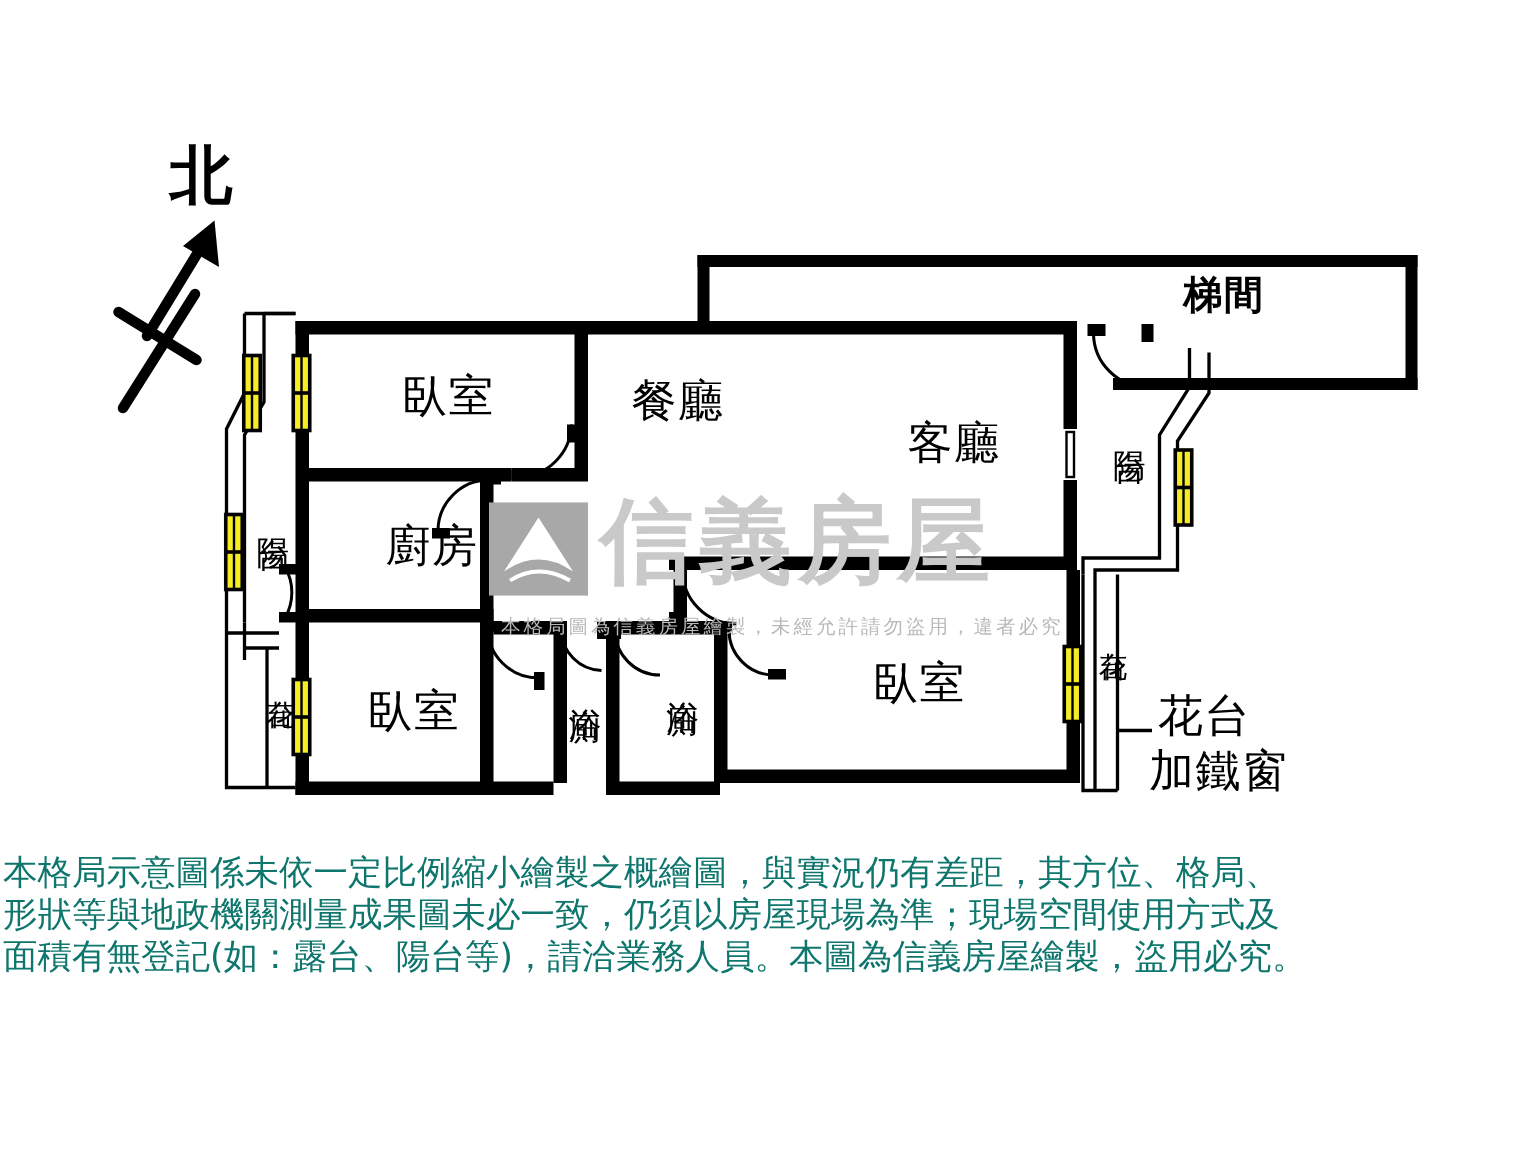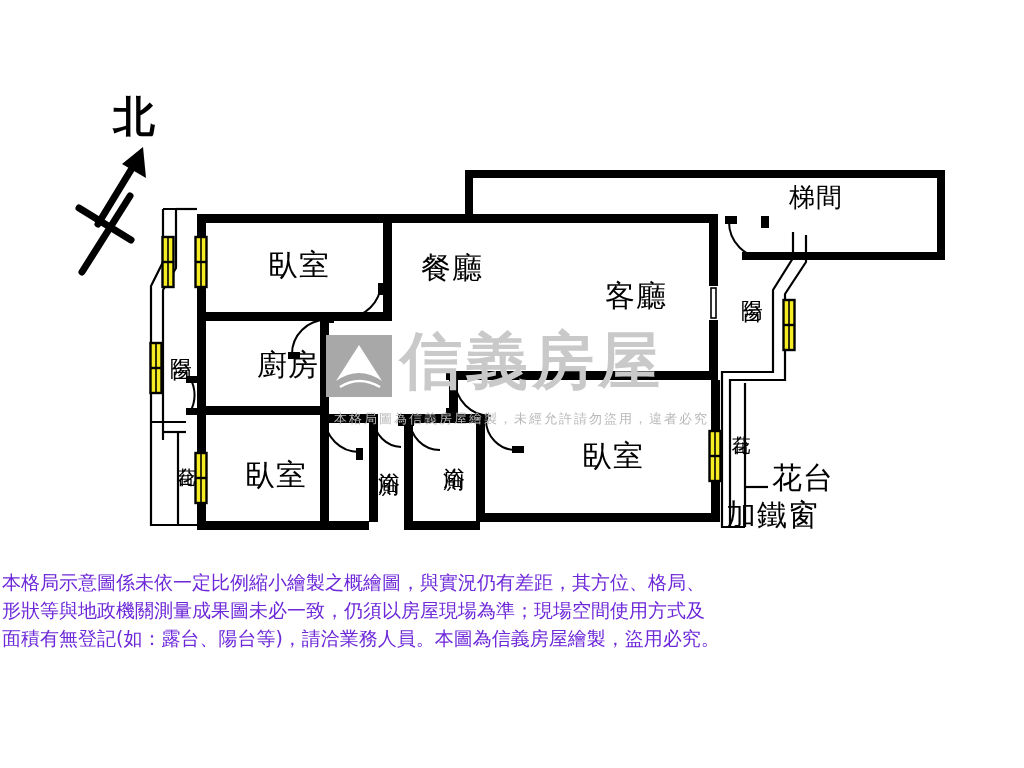--- a/index.html
+++ b/index.html
@@ -51,21 +51,21 @@
   #wmsub{
     position:absolute;left:334px;top:411px;
     font-size:13px;line-height:15px;color:#b9b9b9;letter-spacing:2px;
     white-space:nowrap;pointer-events:none;
     font-family:"DejaVu Sans","Liberation Sans",sans-serif;
   }
 
   
   #disclaimer{
     position:absolute;left:2px;top:568px;width:1020px;
-    font-size:19px;line-height:28px;color:#6d28d9;letter-spacing:0px;
+    font-size:23px;line-height:28px;color:#0f766e;letter-spacing:0px;
     font-family:"DejaVu Sans","Liberation Sans",sans-serif;
   }
   #disclaimer div{white-space:nowrap;}
 </style>
 </head>
 <body>
 
 <div id="stage">
 
   <svg id="plan" viewBox="0 0 1024 768">
@@ -213,32 +213,32 @@
       </svg>
     </div>
     <div class="wtext">信義房屋</div>
   </div>
   <div id="wmsub">本格局圖為信義房屋繪製，未經允許請勿盜用，違者必究</div>
 
   <div id="room-layer">
       <div class="rlabel big" style="left: 268px; top: 250px;">臥室</div>
       <div class="rlabel big" style="left: 421px; top: 253px;">餐廳</div>
       <div class="rlabel big" style="left: 605px; top: 281px;">客廳</div>
-      <div class="rlabel mid" style="left: 789px; top: 184px;">梯間</div>
+      <div class="rlabel mid" style="left: 789px; top: 184px; font-weight: bold;">梯間</div>
       <div class="rlabel big" style="left: 229px; top: 350px; margin-left: 28px;">廚房</div>
       <div class="rlabel big" style="left: 245px; top: 460px;">臥室</div>
       <div class="rlabel big" style="left: 582px; top: 441px;">臥室</div>
       <div class="rlabel sm vert" style="left: 170px; top: 341px;">陽台</div>
       <div class="rlabel sm vert" style="left: 741px; top: 283px;">陽台</div>
       <div class="rlabel xs vert" style="left: 176px; top: 452px;">花台</div>
       <div class="rlabel xs vert" style="left: 731px; top: 420px;">花台</div>
       <div class="rlabel sm vert" style="left: 378px; top: 455px;">浴廁</div>
       <div class="rlabel sm vert" style="left: 443px; top: 450px;">浴廁</div>
       <div class="rlabel big" style="left: 772px; top: 463px;">花台</div>
-      <div class="rlabel big" style="left: 726px; top: 500px;">加鐵窗</div>
+      <div class="rlabel big" style="left: 766px; top: 500px;">加鐵窗</div>
     </div>
 
   <div id="disclaimer">
     <div>本格局示意圖係未依一定比例縮小繪製之概繪圖，與實況仍有差距，其方位、格局、</div>
     <div>形狀等與地政機關測量成果圖未必一致，仍須以房屋現場為準；現場空間使用方式及</div>
     <div>面積有無登記(如：露台、陽台等)，請洽業務人員。本圖為信義房屋繪製，盜用必究。</div>
   </div>
 
 </div>
 

